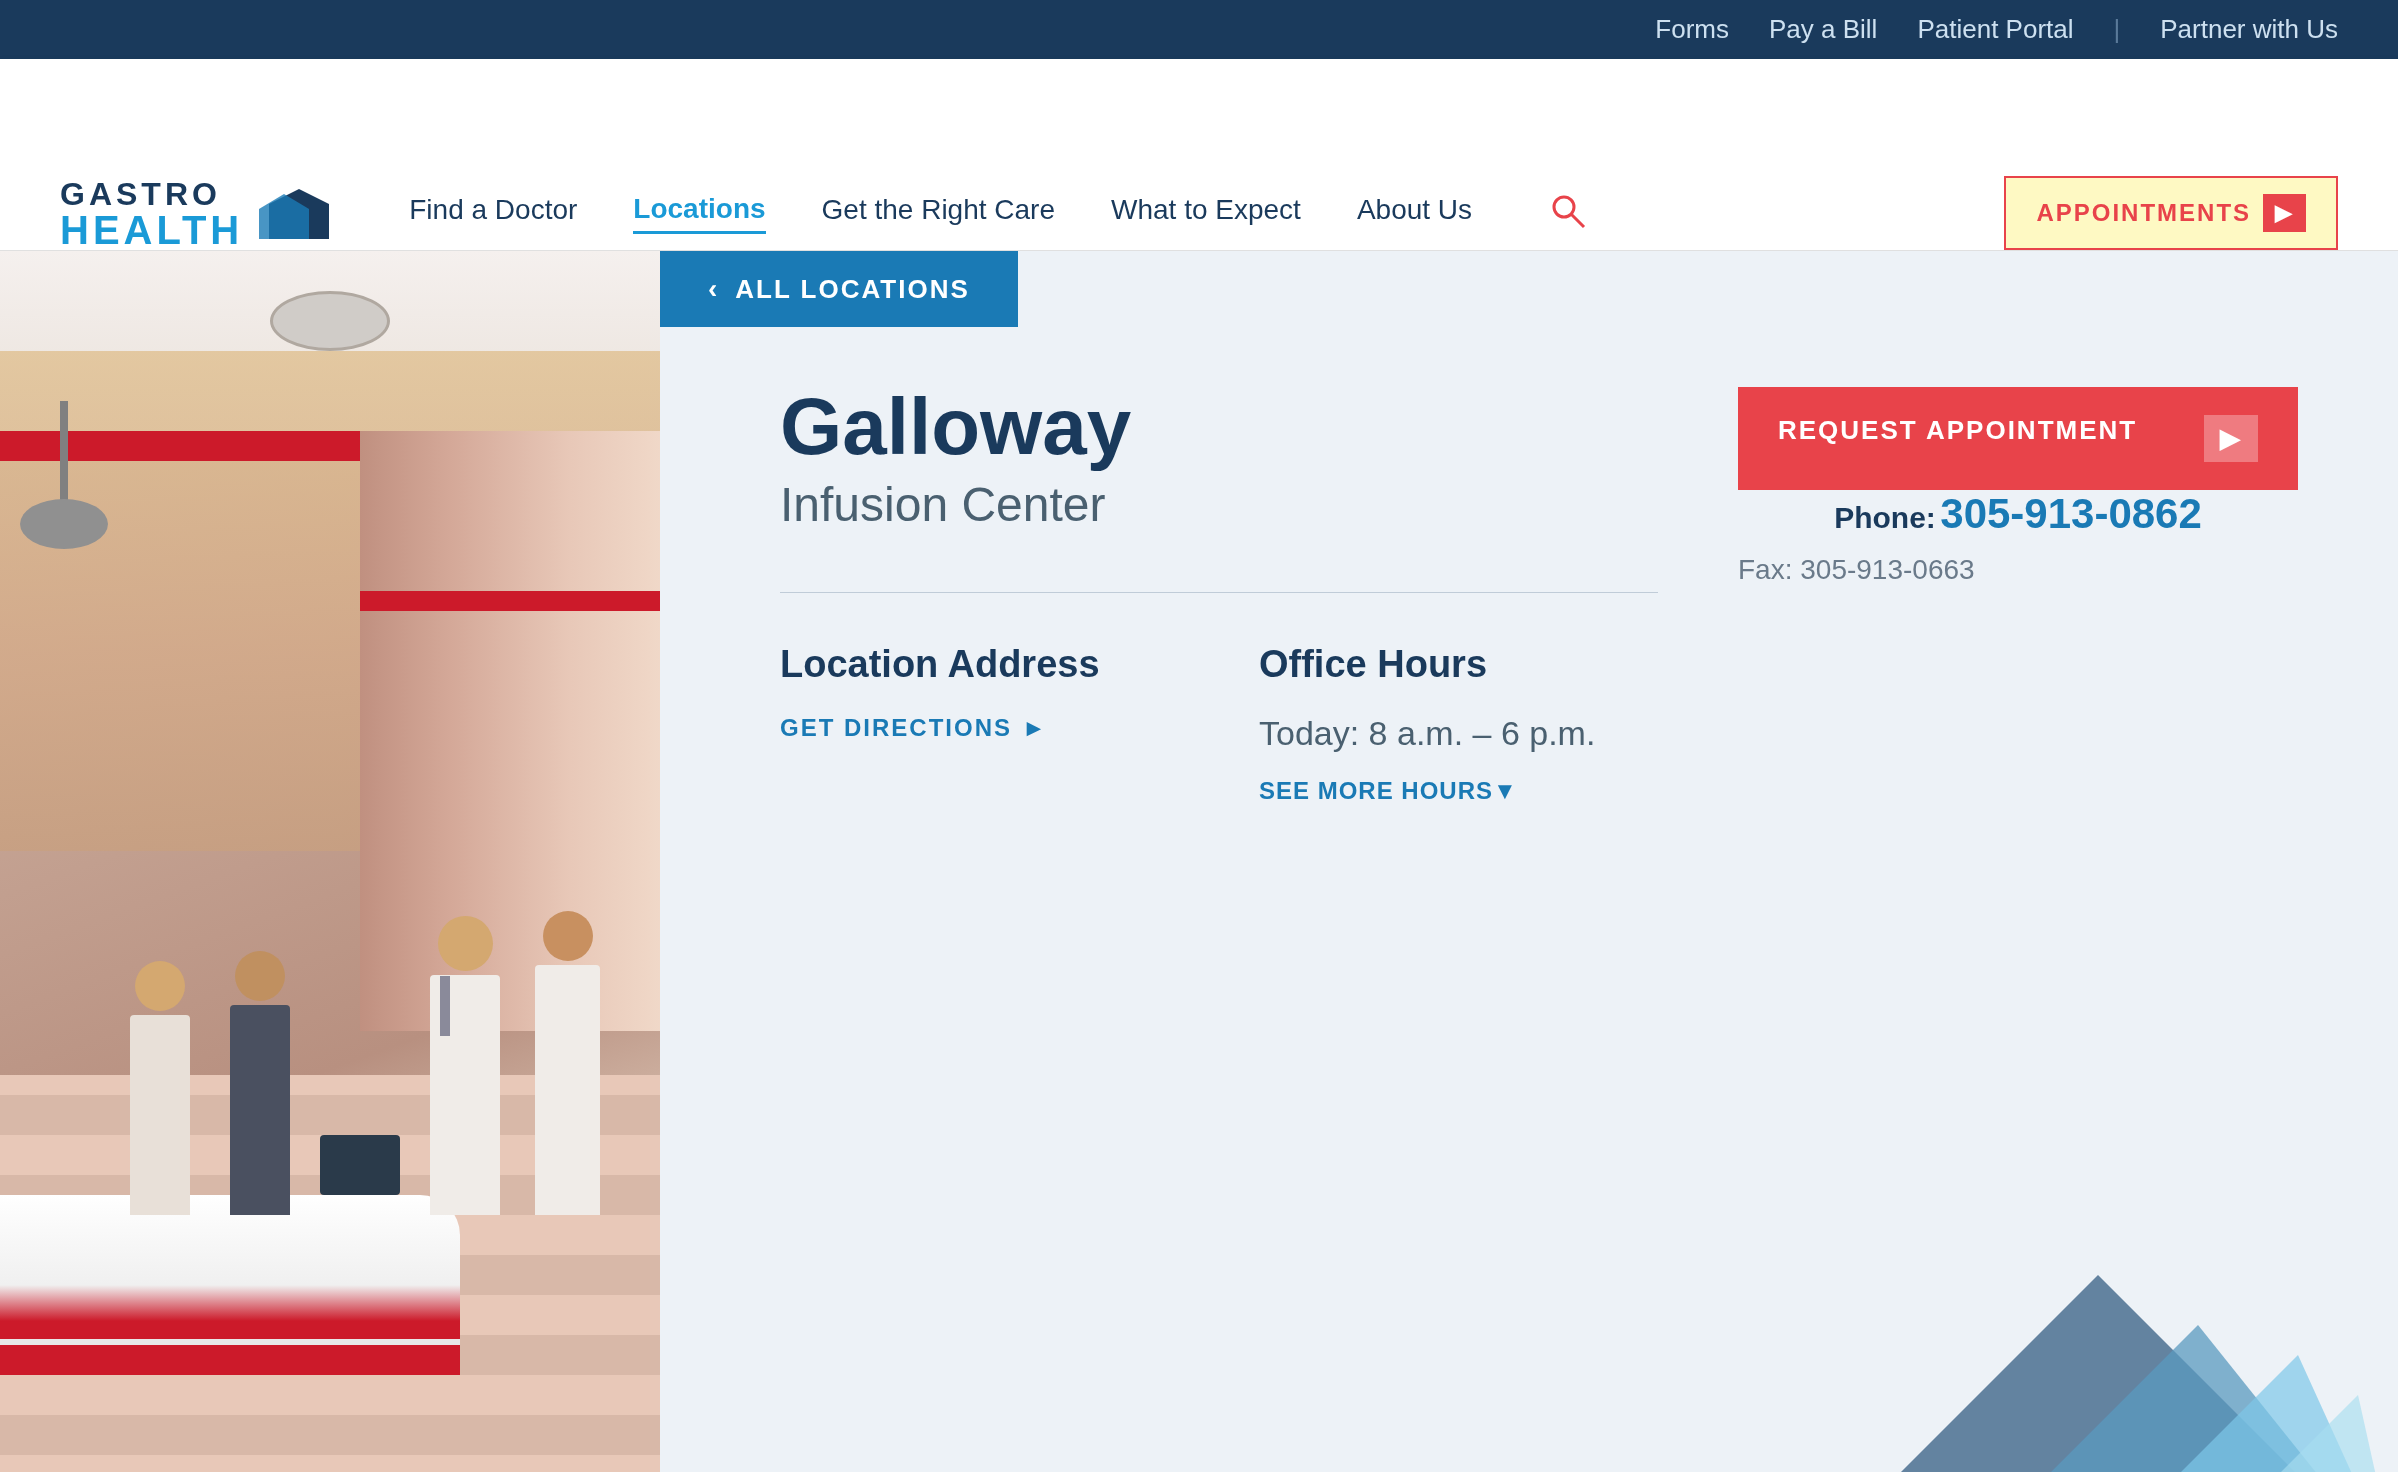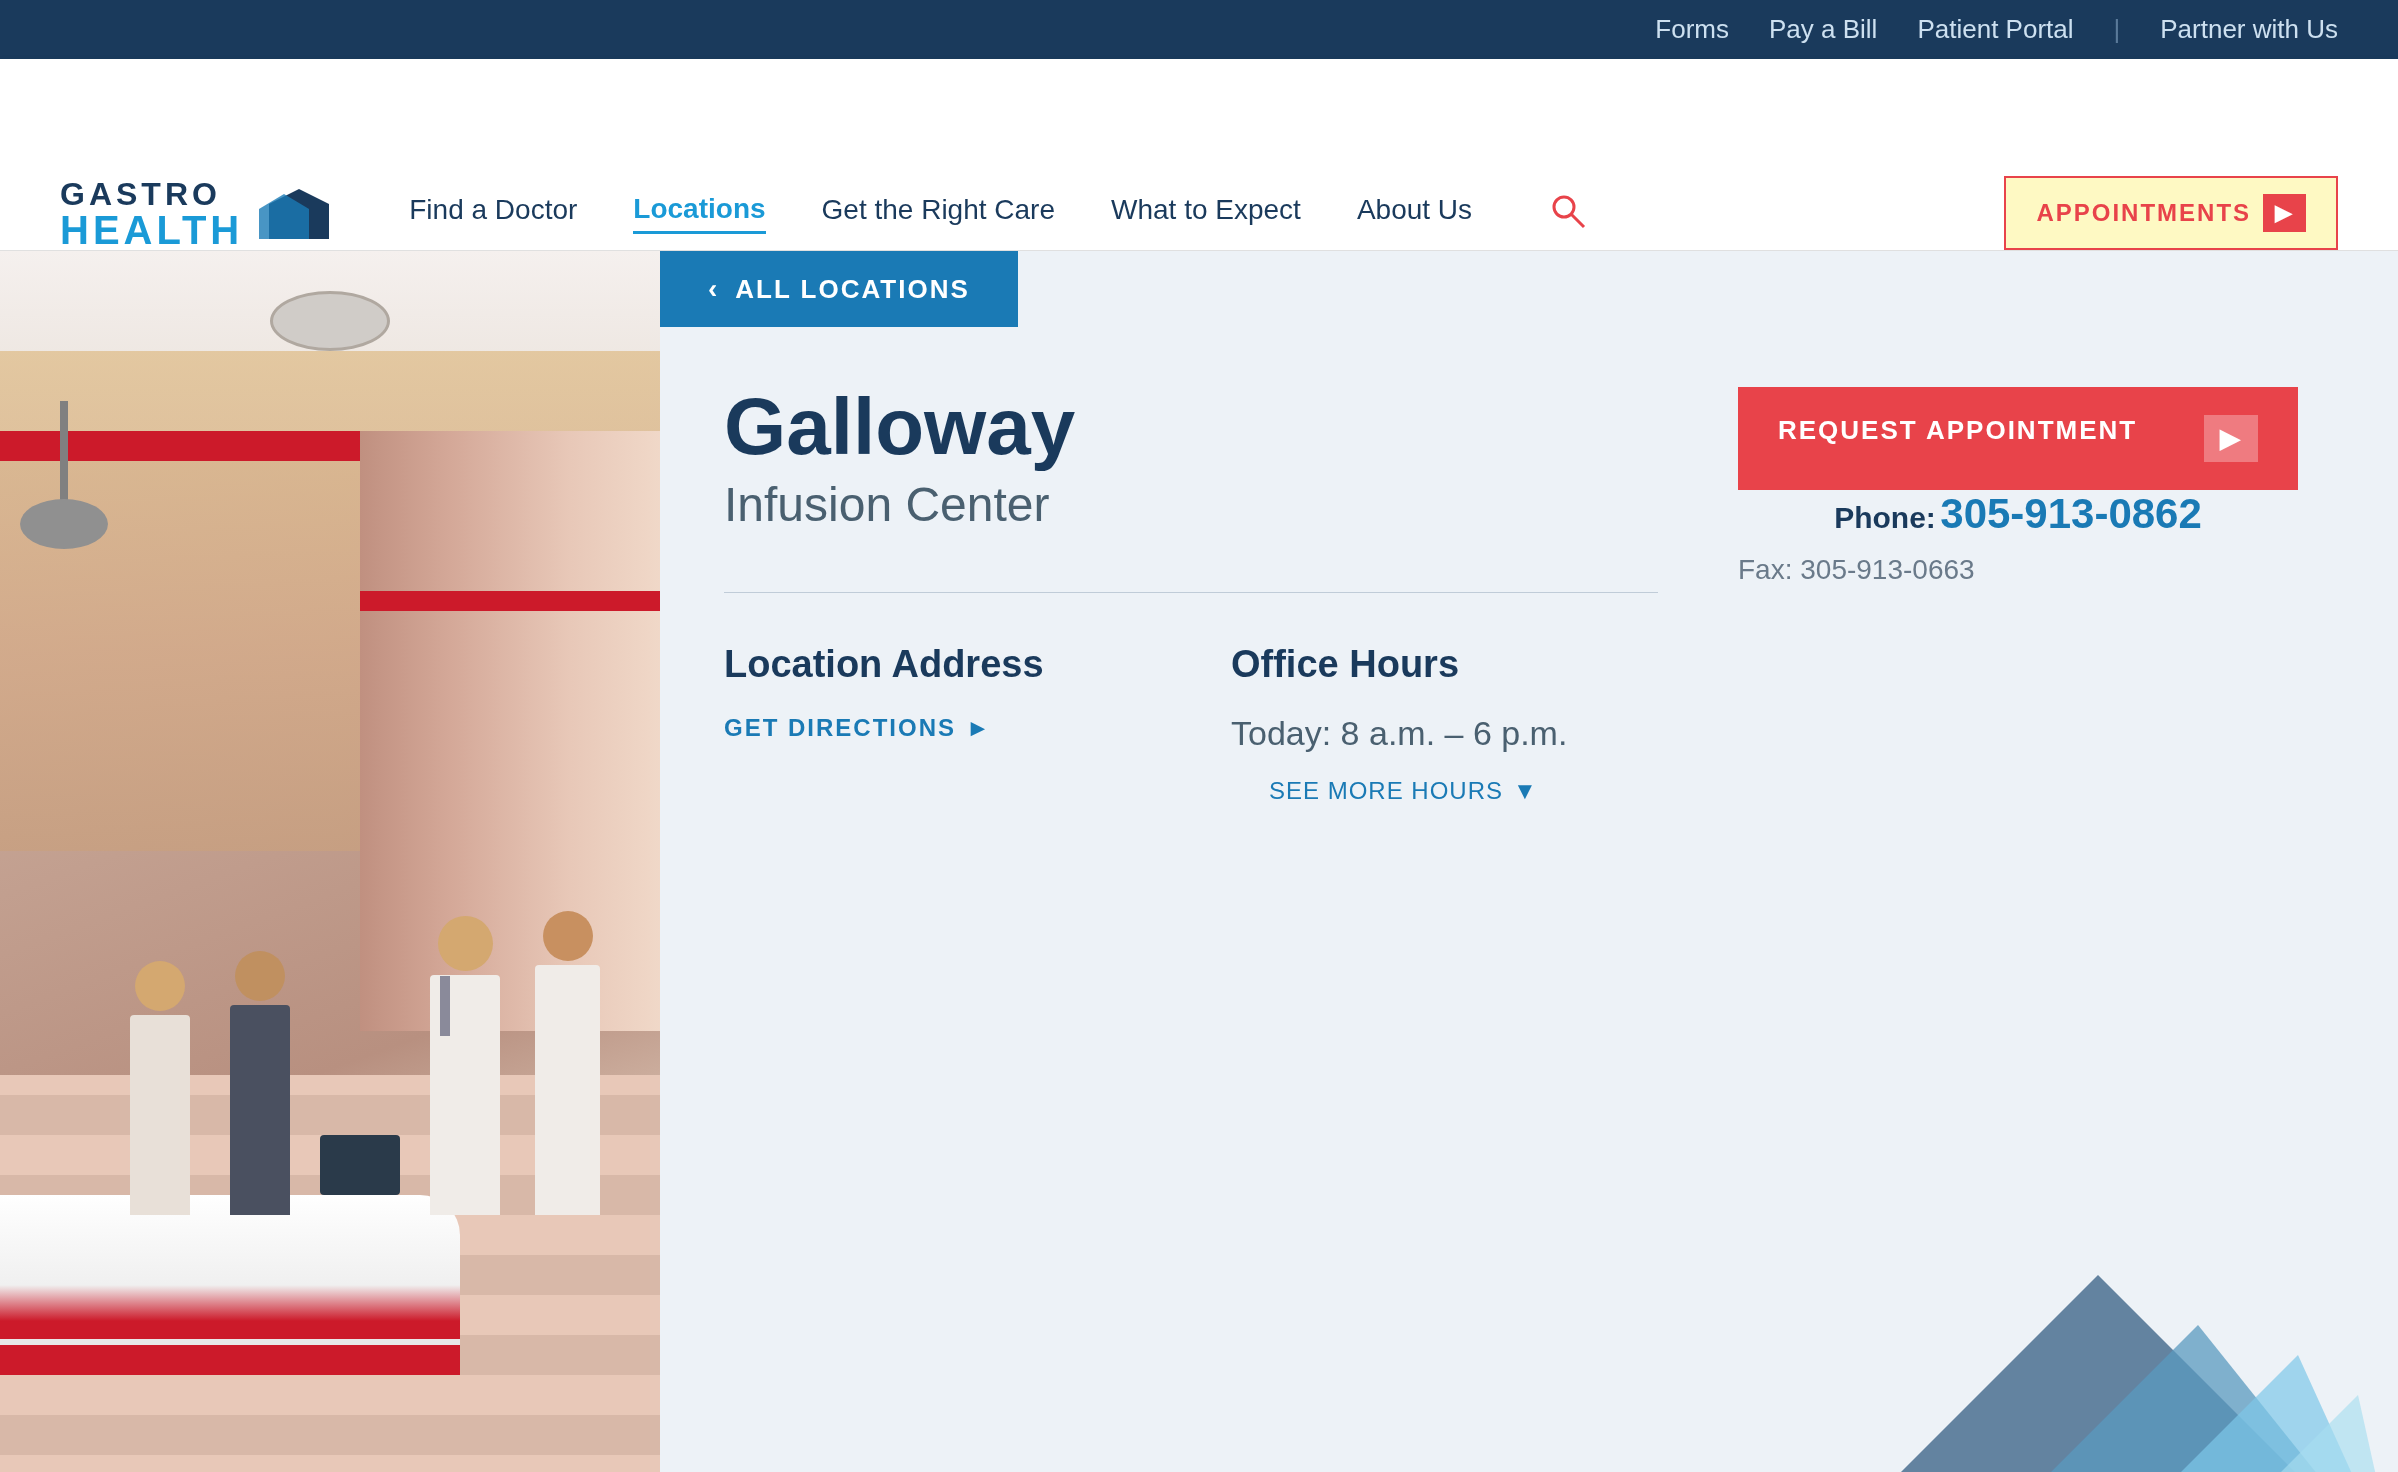--- a/index.html
+++ b/index.html
@@ -218,21 +218,21 @@
       font-size: 26px;
       font-weight: 700;
       letter-spacing: 2px;
     }
     .all-locations-bar .chevron {
       color: white;
       font-size: 28px;
     }
 
     .location-content {
-      padding: 60px 100px 60px 64px;
+      padding: 60px 100px 60px 120px;
       display: flex;
       gap: 80px;
     }
 
     .location-main {
       flex: 1;
     }
 
     .location-sidebar {
       width: 560px;
@@ -340,28 +340,26 @@
 
     .hours-today {
       font-size: 34px;
       color: #4a6070;
       margin-bottom: 24px;
     }
 
     .see-more-link {
       color: #1a7ab5;
       font-size: 24px;
-      font-weight: 400;
+      font-weight: 700;
       letter-spacing: 1px;
       text-decoration: none;
       display: flex;
       align-items: center;
-      gap: 10px;
-      cursor: pointer;
-      margin-left: 38px;
+      cursor: pointer;
     }
 
     
     .mountain-decoration {
       position: absolute;
       bottom: 0;
       right: 0;
       width: 800px;
       height: 400px;
       overflow: hidden;

